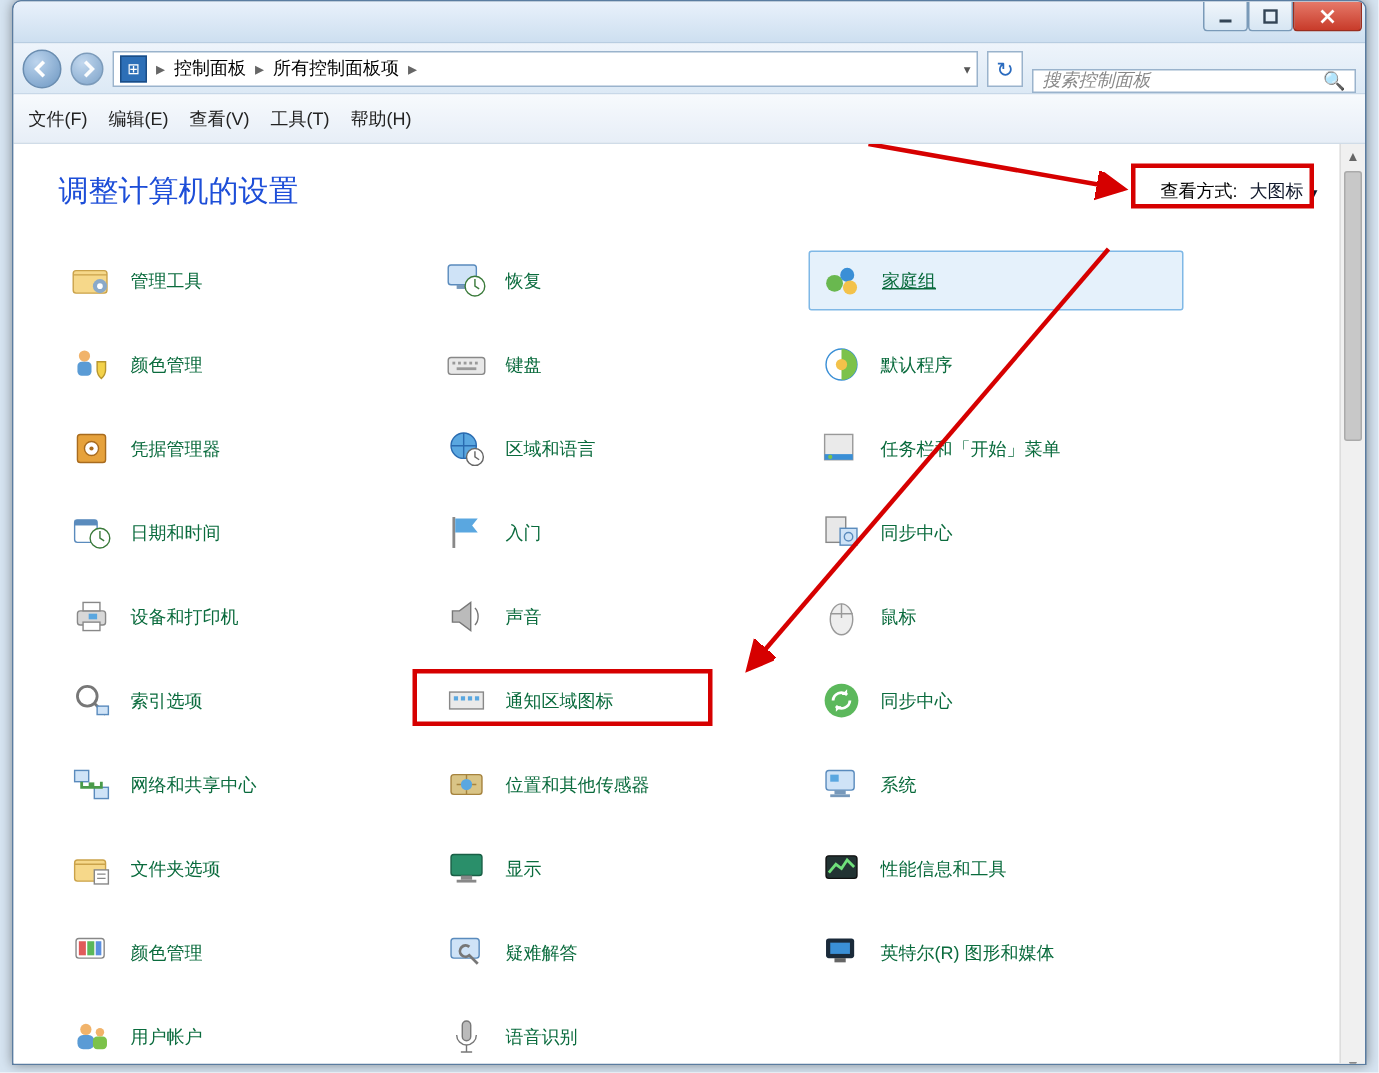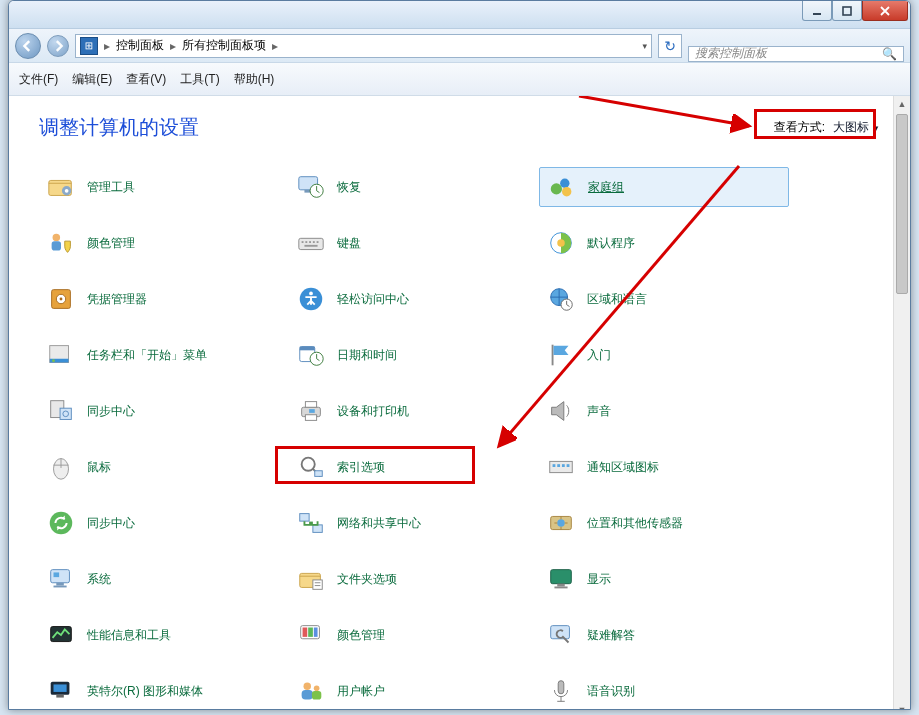--- a/index.html
+++ b/index.html
@@ -312,30 +312,20 @@
               <rect x="6" y="6" width="20" height="20" rx="2" fill="#e6a23c" stroke="#a86b1e"></rect>
               <circle cx="16" cy="16" r="5" fill="#fff" stroke="#a86b1e"></circle>
               <circle cx="16" cy="16" r="1.5" fill="#a86b1e"></circle>
             </svg>
           </span>
           <span>凭据管理器</span>
         </div>
       <div class="item">
           <span class="ic">
             <svg viewBox="0 0 32 32">
-              <circle cx="16" cy="16" r="12" fill="#3a8fd6"></circle>
-              <circle cx="16" cy="10" r="2" fill="#fff"></circle>
-              <path d="M10 14h12M16 14v8M12 22l4-4 4 4" stroke="#fff" stroke-width="2" fill="none"></path>
-            </svg>
-          </span>
-          <span>轻松访问中心</span>
-        </div>
-      <div class="item">
-          <span class="ic">
-            <svg viewBox="0 0 32 32">
               <circle cx="14" cy="14" r="9" fill="#5aa7e0" stroke="#2a6bb0"></circle>
               <path d="M5 14h18M14 5v18" stroke="#2a6bb0"></path>
               <circle cx="22" cy="22" r="6" fill="#fff" stroke="#666"></circle>
               <path d="M22 18v4l3 2" stroke="#666" fill="none"></path>
             </svg>
           </span>
           <span>区域和语言</span>
         </div>
 
       <div class="item">

